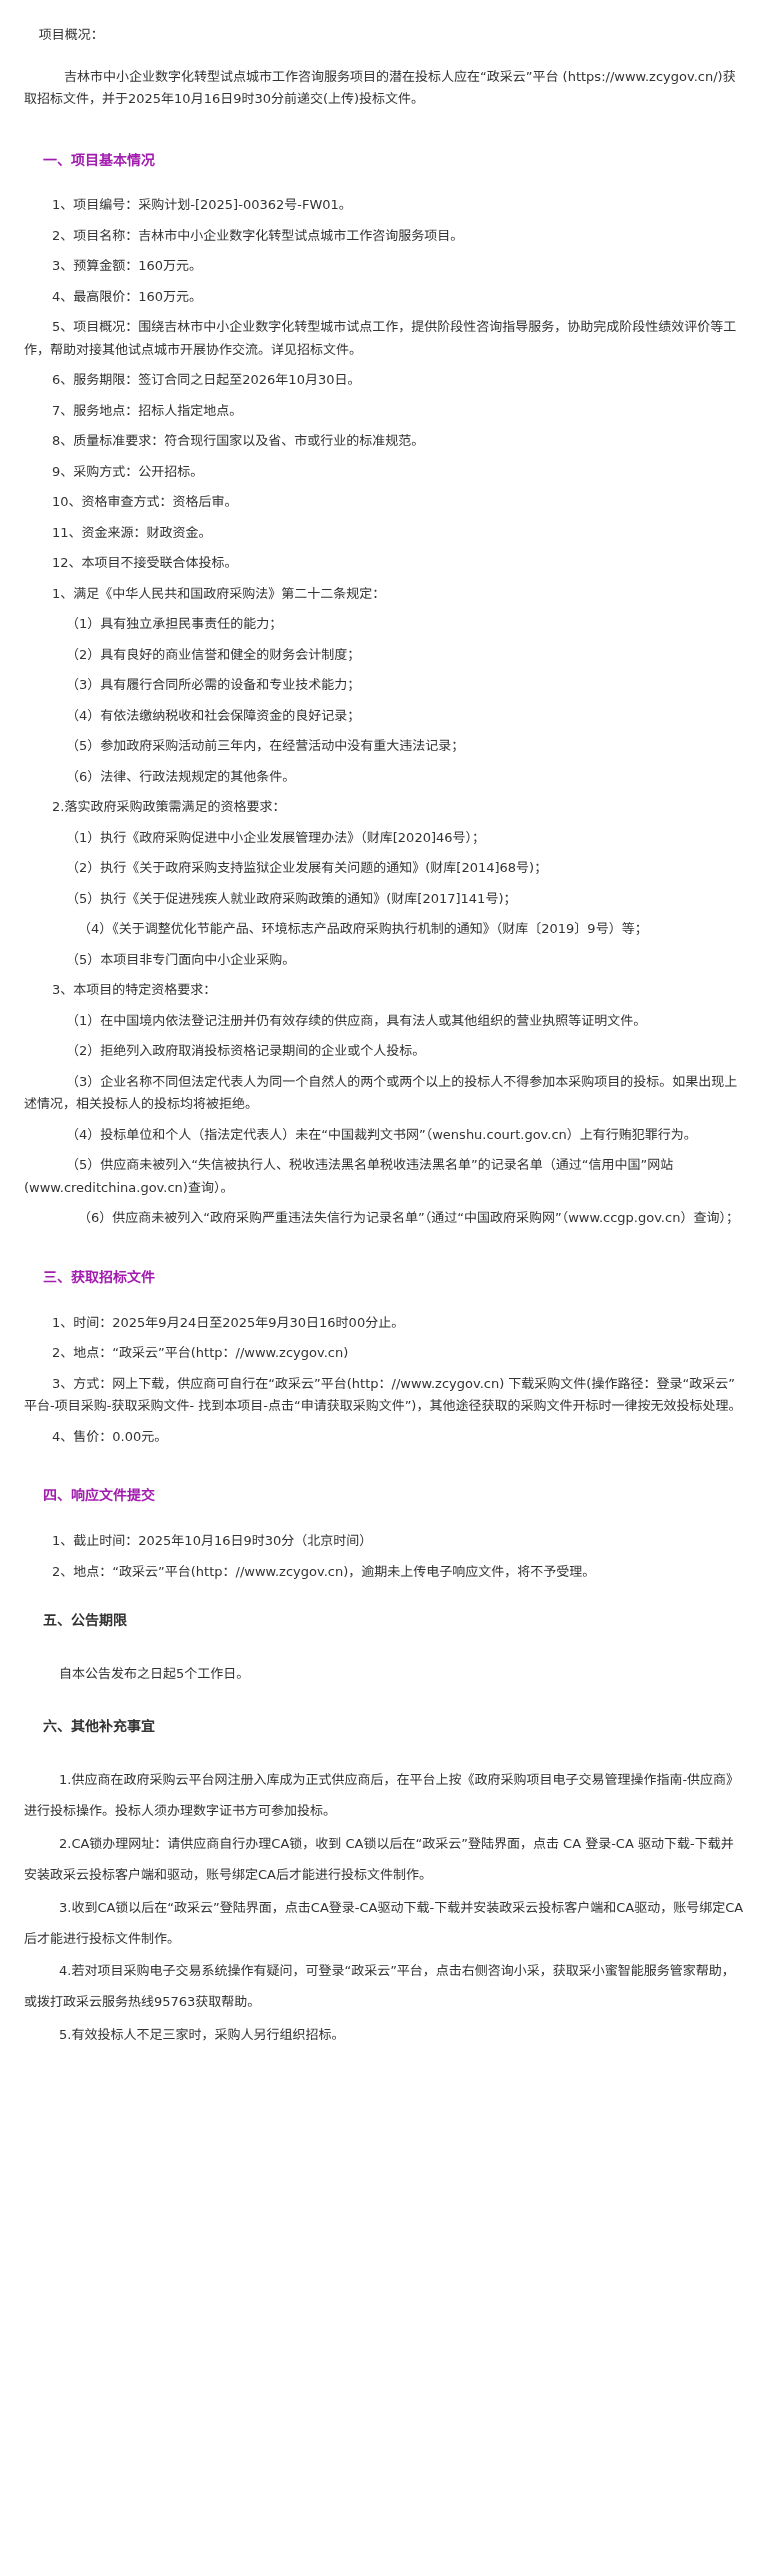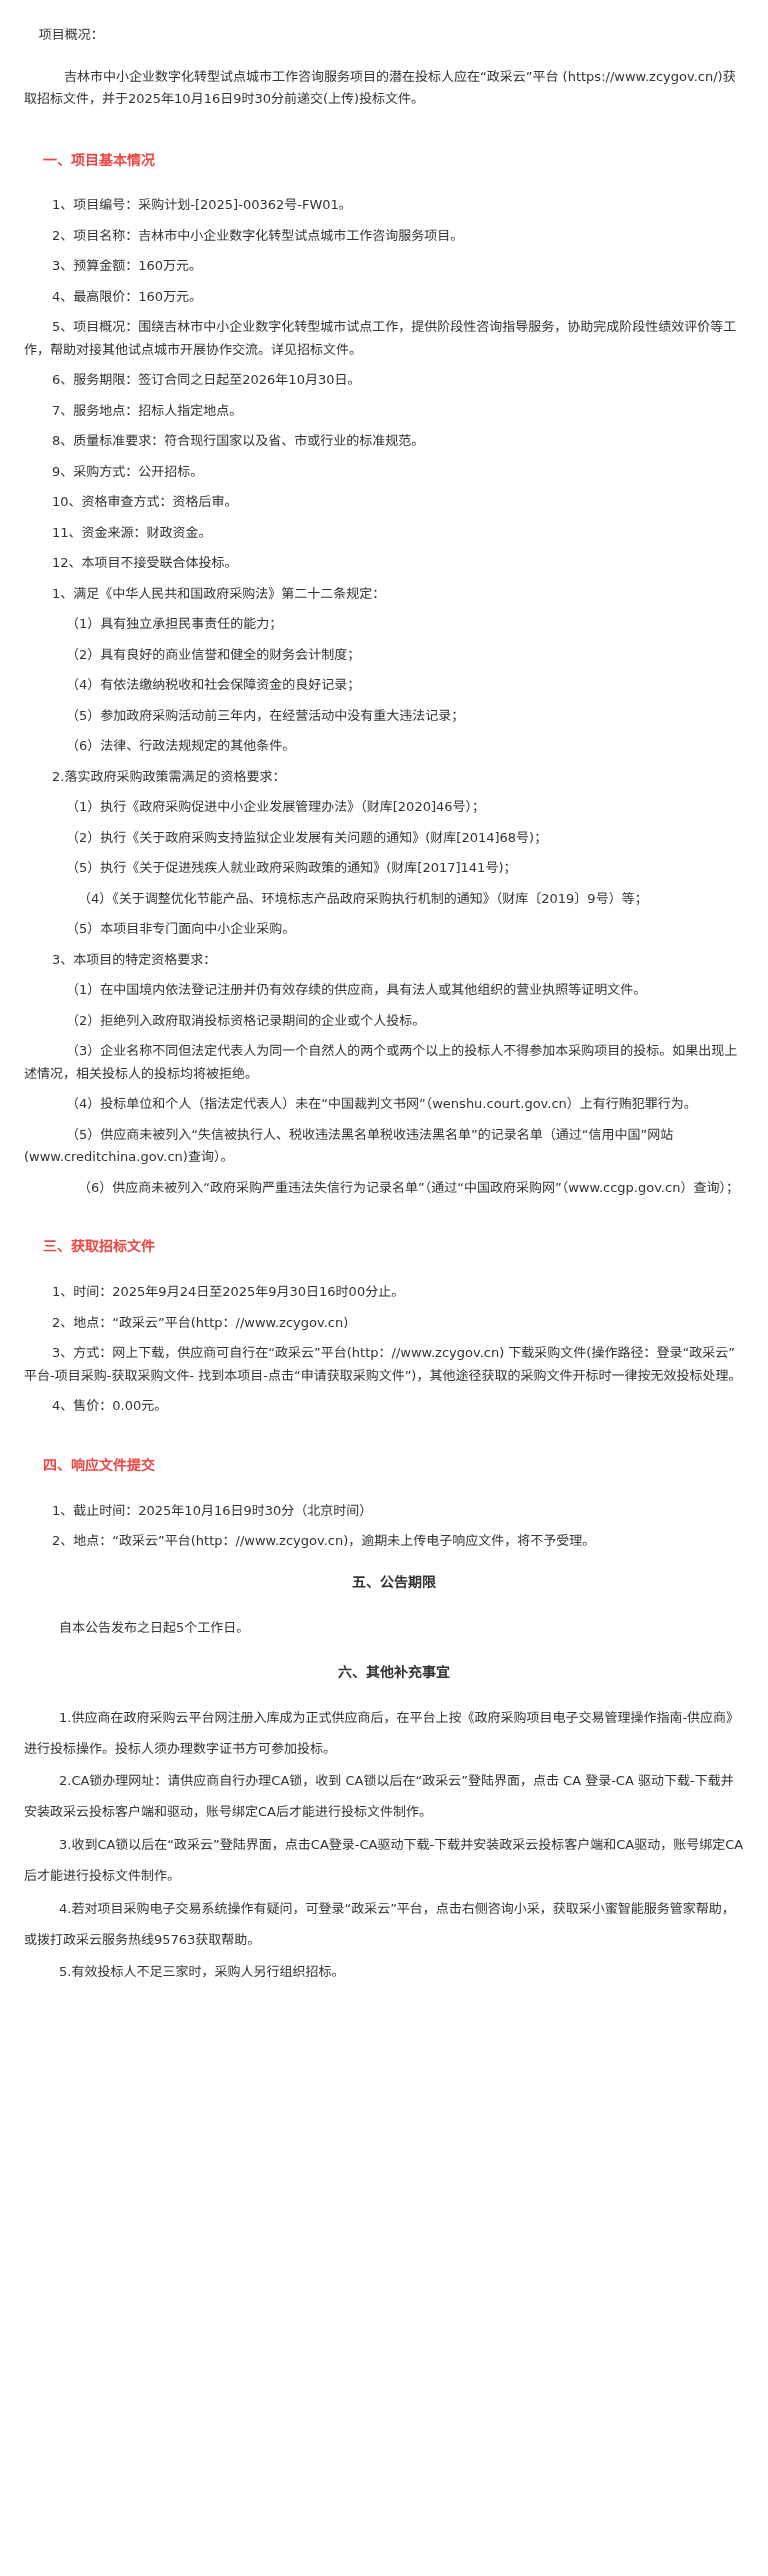--- a/index.html
+++ b/index.html
@@ -10,25 +10,25 @@
     padding:12px 24px 52px 24px;
     background:#ffffff;
     color:#333333;
     font-family:"DejaVu Sans","Liberation Sans",sans-serif;
     font-size:13px;
     line-height:22.5px;
   }
   .doc p{margin:8px 0;}
   p.label{text-indent:14.7px;margin:12px 0 19px;}
   p.para{text-indent:40px;margin:19px 0 38px;}
-  p.h{font-weight:bold;text-indent:19px;font-size:14px;margin:36px 0 23.4px;color:#ef4444;}
+  p.h{font-weight:bold;text-indent:19px;font-size:14px;margin:36px 0 23.4px;color:#a21caf;}
   p.item{text-indent:28px;}
   p.sub{text-indent:42px;}
   p.sub2{text-indent:54px;}
-  p.th{font-weight:bold;text-indent:19px;font-size:14px;margin:14px 0;line-height:31px;text-align:center;}
+  p.th{font-weight:bold;text-indent:19px;font-size:14px;margin:22px 0;line-height:31px;}
   p.titem{text-indent:35px;margin:1.7px 0;line-height:31px;}
   .section{margin:0;}
 </style>
 </head>
 <body>
 
 <div class="doc">
   <div id="content">
       <div class="section">
         <p class="label">项目概况：</p>
@@ -46,20 +46,21 @@
         <p class="item">8、质量标准要求：符合现行国家以及省、市或行业的标准规范。</p>
         <p class="item">9、采购方式：公开招标。</p>
         <p class="item">10、资格审查方式：资格后审。</p>
         <p class="item">11、资金来源：财政资金。</p>
         <p class="item">12、本项目不接受联合体投标。</p>
       </div>
       <div class="section">
         <p class="item">1、满足《中华人民共和国政府采购法》第二十二条规定：</p>
         <p class="sub">（1）具有独立承担民事责任的能力；</p>
         <p class="sub">（2）具有良好的商业信誉和健全的财务会计制度；</p>
+        <p class="sub">（3）具有履行合同所必需的设备和专业技术能力；</p>
         <p class="sub">（4）有依法缴纳税收和社会保障资金的良好记录；</p>
         <p class="sub">（5）参加政府采购活动前三年内，在经营活动中没有重大违法记录；</p>
         <p class="sub">（6）法律、行政法规规定的其他条件。</p>
         <p class="item">2.落实政府采购政策需满足的资格要求：</p>
         <p class="sub">（1）执行《政府采购促进中小企业发展管理办法》（财库[2020]46号）；</p>
         <p class="sub">（2）执行《关于政府采购支持监狱企业发展有关问题的通知》(财库[2014]68号)；</p>
         <p class="sub">（5）执行《关于促进残疾人就业政府采购政策的通知》(财库[2017]141号)；</p>
         <p class="sub2">（4）《关于调整优化节能产品、环境标志产品政府采购执行机制的通知》（财库〔2019〕9号）等；</p>
         <p class="sub">（5）本项目非专门面向中小企业采购。</p>
         <p class="item">3、本项目的特定资格要求：</p>

